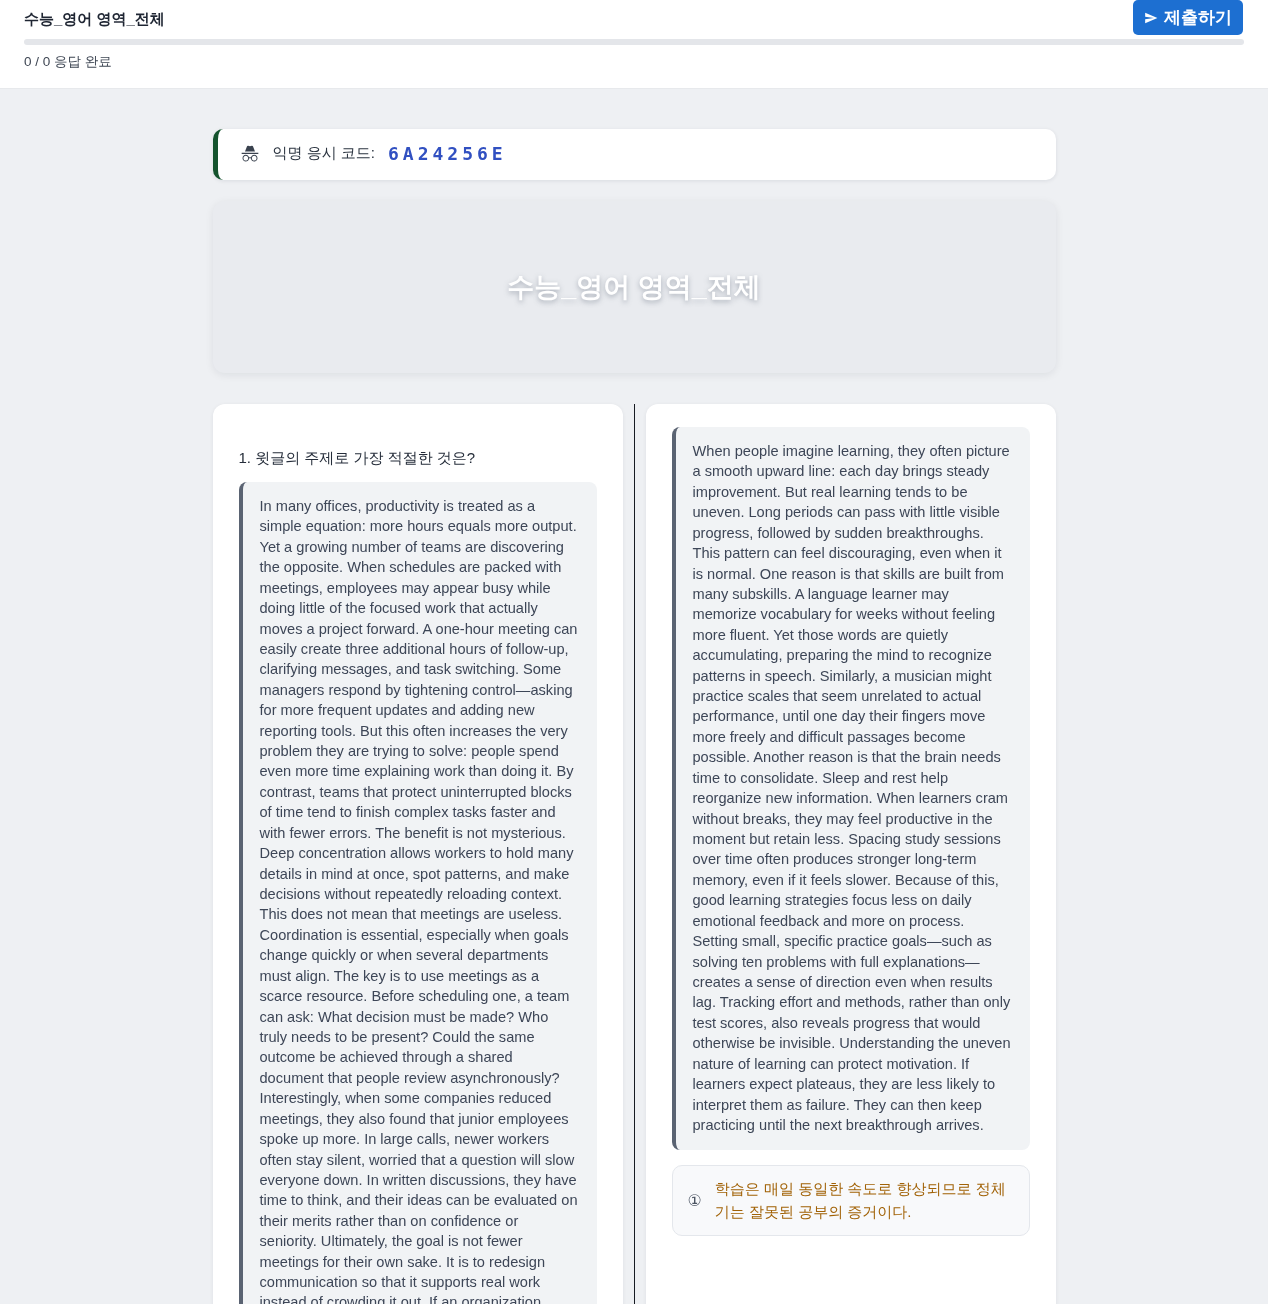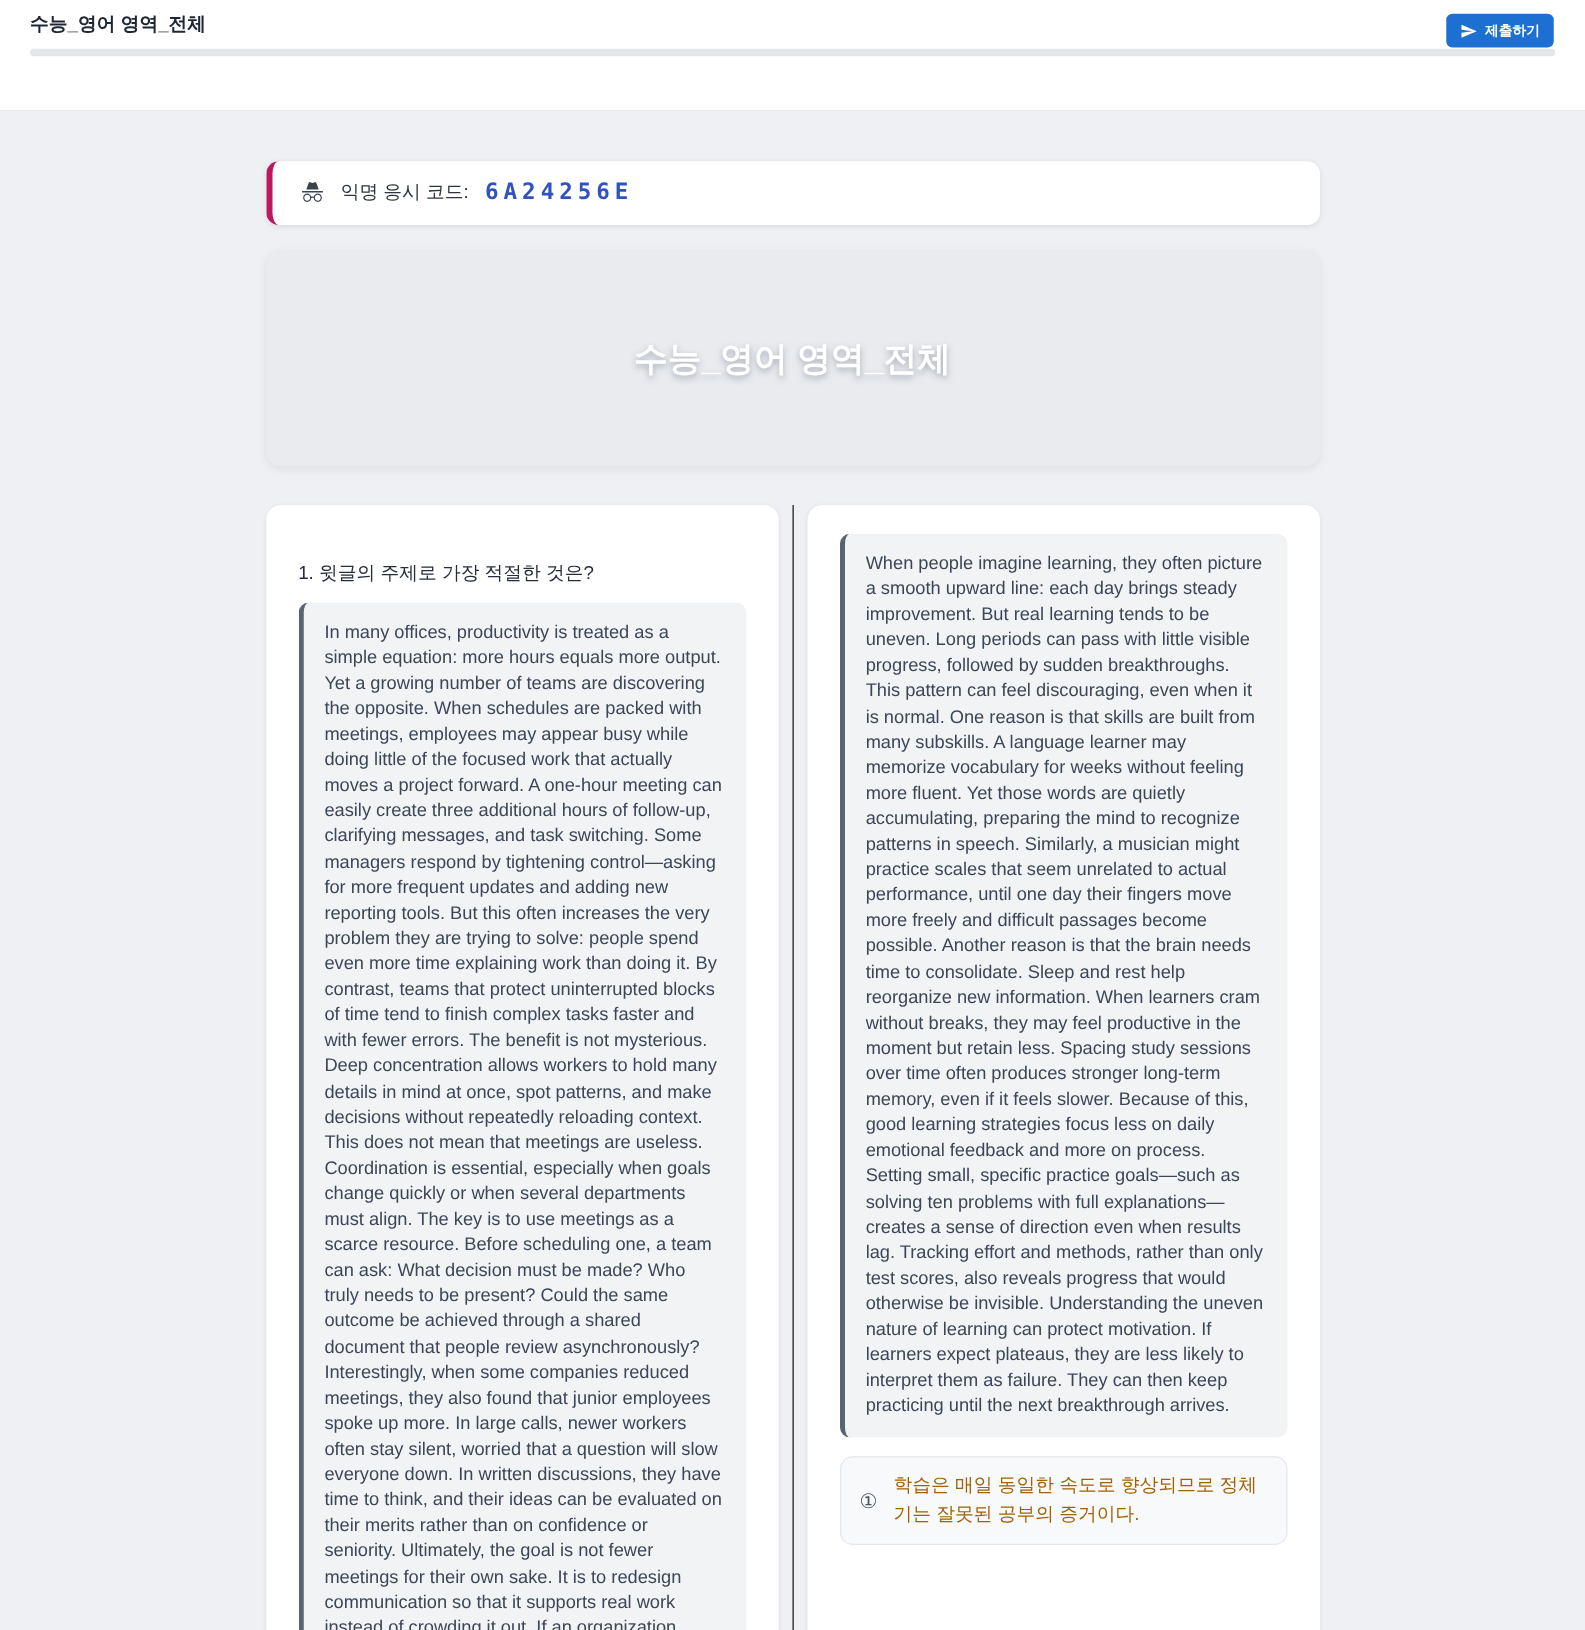--- a/index.html
+++ b/index.html
@@ -14,41 +14,41 @@
   .app-header {
     position:relative;
     background:#ffffff;
     height:89px;
     padding:10px 24px 0 24px;
     border-bottom:1px solid #e7e9ec;
   }
   .hdr-title { font-size:15px; font-weight:700; color:#1f2633; }
   .hdr-sub   { font-size:13px; color:#6f7682; margin-top:4px; }
   .submit-btn {
-    position:absolute; top:11px; right:25px;
+    position:absolute; top:0; right:25px;
     display:flex; align-items:center; gap:6px;
     background:#1d6fd1; color:#ffffff;
     border:none; border-radius:5px;
-    font-family:inherit; font-size:11px; font-weight:700;
+    font-family:inherit; font-size:17px; font-weight:700;
     padding:6px 11px; cursor:pointer;
   }
   .submit-btn svg { width:14px; height:14px; fill:#ffffff; }
   .progress-track {
     height:6px; background:#e4e6ea; border-radius:3px; margin-top:10px;
   }
   .progress-status { font-size:13.5px; color:#3f4754; margin-top:8px; }
 
   
   .main-col { width:843px; margin:0 auto; }
 
   
   .code-card {
     margin-top:40px;
     background:#ffffff;
-    border-left:5px solid #be185d;
+    border-left:5px solid #14532d;
     border-radius:10px;
     padding:14px 22px 16px 22px;
     box-shadow:0 1px 4px rgba(15,23,42,.09);
   }
   .code-row { display:flex; align-items:center; gap:13px; }
   .code-row svg { width:20px; height:20px; fill:#3a424e; flex:0 0 auto; }
   .code-label { font-size:15px; color:#2b3440; }
   .code-value {
     font-family:"DejaVu Sans Mono","Liberation Mono",monospace;
     font-size:18px; font-weight:700; color:#3150c1; letter-spacing:4px;
@@ -108,20 +108,21 @@
   <button class="submit-btn">
     <span style="display:flex;">
       <svg viewBox="0 0 24 24">
           <path d="M2.01 21 23 12 2.01 3 2 10l15 2-15 2z"></path>
         </svg>
     </span>
     <span>제출하기</span>
   </button>
 
   <div class="progress-track"></div>
+  <div class="progress-status">0 / 0 응답 완료</div>
 </header>
 
 <main class="main-col">
 
   <section class="code-card">
     <div class="code-row">
       <span style="display:flex;">
         <svg viewBox="0 0 24 24">
             <path d="M17.06 13c-1.86 0-3.42 1.33-3.82 3.1-.95-.41-1.82-.3-2.48-.01C10.35 14.31 8.79 13 6.94 13 4.77 13 3 14.79 3 17s1.77 4 3.94 4c2.06 0 3.74-1.62 3.9-3.68.34-.24 1.23-.69 2.32.02.18 2.05 1.84 3.66 3.9 3.66 2.17 0 3.94-1.79 3.94-4s-1.77-4-3.94-4M6.94 19.86c-1.56 0-2.81-1.28-2.81-2.86s1.26-2.86 2.81-2.86c1.56 0 2.81 1.28 2.81 2.86s-1.25 2.86-2.81 2.86m10.12 0c-1.56 0-2.81-1.28-2.81-2.86s1.25-2.86 2.81-2.86 2.81 1.28 2.81 2.86-1.25 2.86-2.81 2.86M22 10.5H2V12h20v-1.5m-6.47-7.87c-.22-.49-.78-.75-1.31-.58L12 2.79l-2.23-.74-.05-.01c-.53-.15-1.09.13-1.29.64L6 9h12l-2.44-6.32-.03-.05Z"></path>
           </svg>

